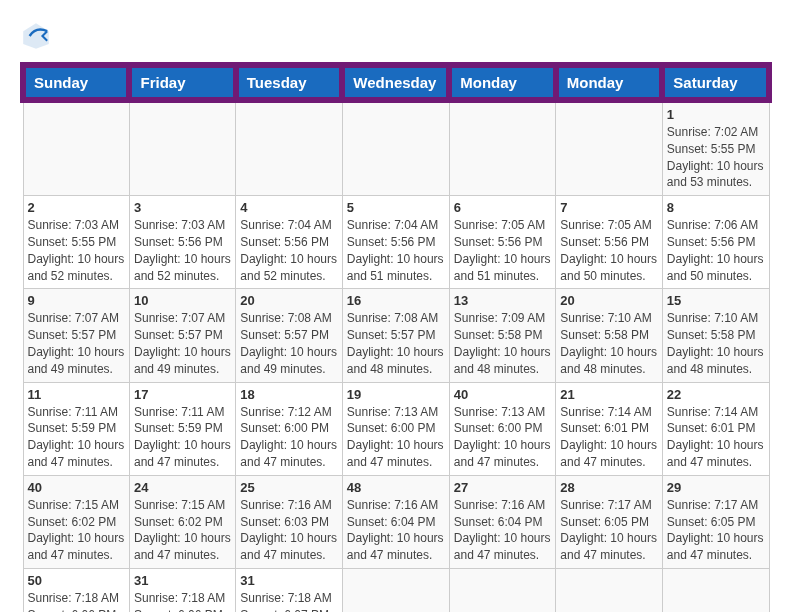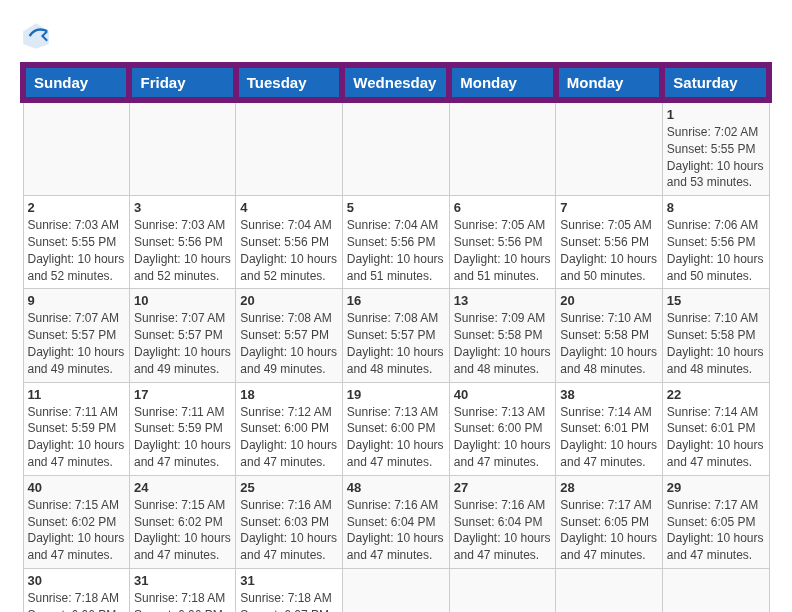--- a/index.html
+++ b/index.html
@@ -210,21 +210,21 @@
         </td>
         <td>
           <span class="day-number">19</span>
           <div class="day-info">Sunrise: 7:13 AM<br>Sunset: 6:00 PM<br>Daylight: 10 hours<br>and 47 minutes.</div>
         </td>
         <td>
           <span class="day-number">40</span>
           <div class="day-info">Sunrise: 7:13 AM<br>Sunset: 6:00 PM<br>Daylight: 10 hours<br>and 47 minutes.</div>
         </td>
         <td>
-          <span class="day-number">38</span>
+          <span class="day-number">21</span>
           <div class="day-info">Sunrise: 7:14 AM<br>Sunset: 6:01 PM<br>Daylight: 10 hours<br>and 47 minutes.</div>
         </td>
         <td>
           <span class="day-number">22</span>
           <div class="day-info">Sunrise: 7:14 AM<br>Sunset: 6:01 PM<br>Daylight: 10 hours<br>and 47 minutes.</div>
         </td>
       </tr>
       <tr>
         <td>
           <span class="day-number">40</span>
@@ -250,21 +250,21 @@
           <span class="day-number">28</span>
           <div class="day-info">Sunrise: 7:17 AM<br>Sunset: 6:05 PM<br>Daylight: 10 hours<br>and 47 minutes.</div>
         </td>
         <td>
           <span class="day-number">29</span>
           <div class="day-info">Sunrise: 7:17 AM<br>Sunset: 6:05 PM<br>Daylight: 10 hours<br>and 47 minutes.</div>
         </td>
       </tr>
       <tr>
         <td>
-          <span class="day-number">30</span>
+          <span class="day-number">50</span>
           <div class="day-info">Sunrise: 7:18 AM<br>Sunset: 6:06 PM<br>Daylight: 10 hours<br>and 48 minutes.</div>
         </td>
         <td>
           <span class="day-number">31</span>
           <div class="day-info">Sunrise: 7:18 AM<br>Sunset: 6:06 PM<br>Daylight: 10 hours<br>and 48 minutes.</div>
         </td>
         <td>
           <span class="day-number">31</span>
           <div class="day-info">Sunrise: 7:18 AM<br>Sunset: 6:07 PM<br>Daylight: 10 hours<br>and 48 minutes.</div>
         </td>

